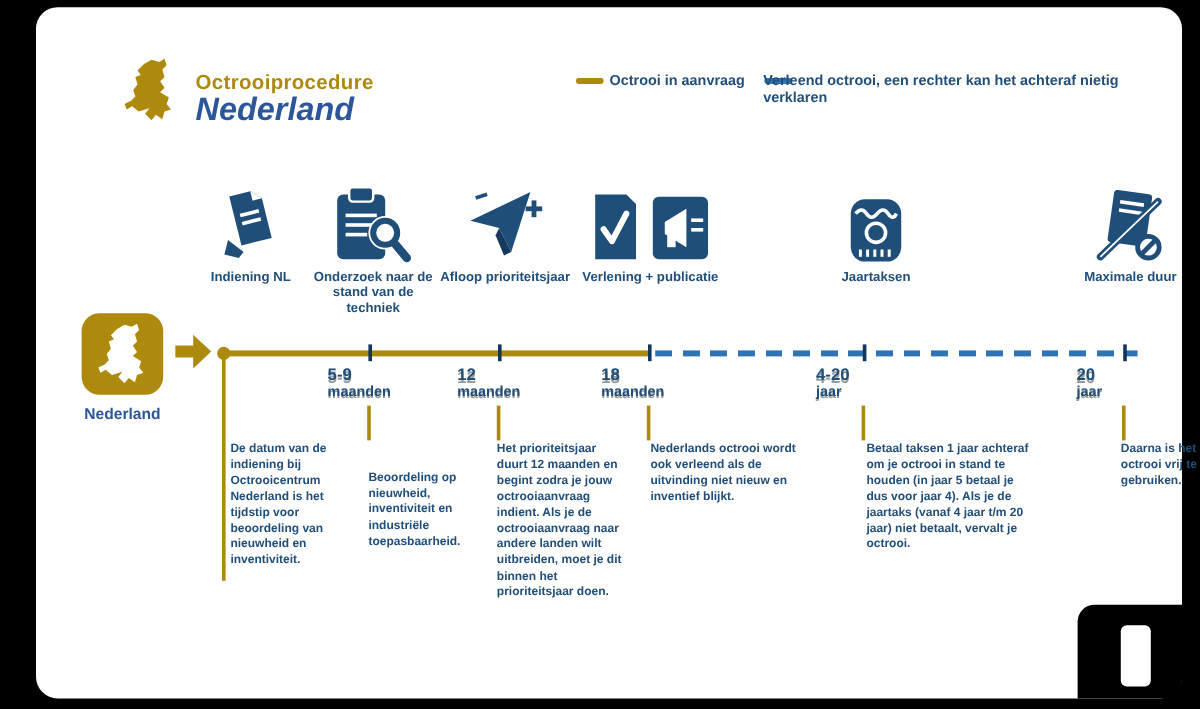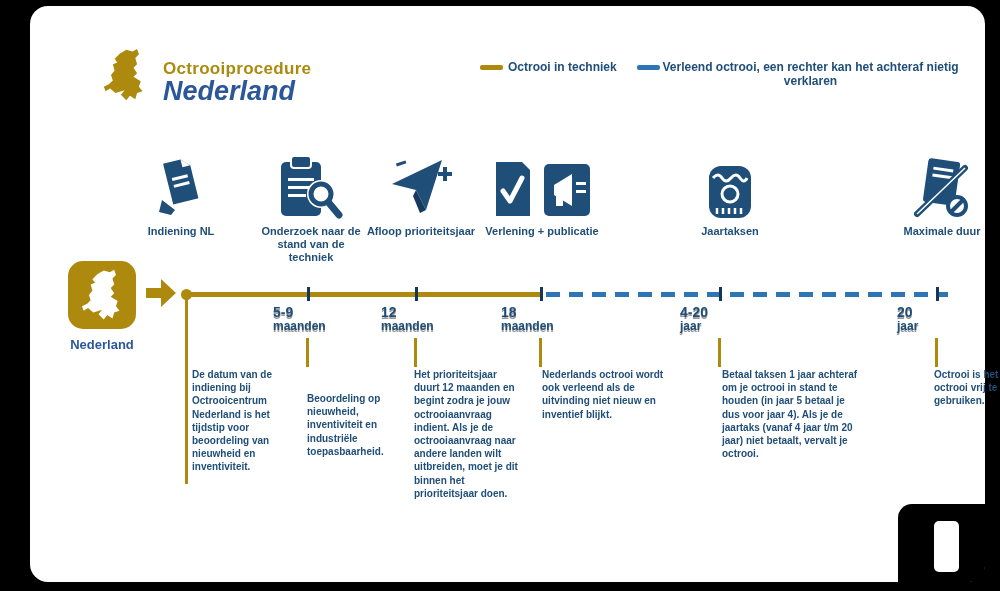--- a/index.html
+++ b/index.html
@@ -13,21 +13,21 @@
   .hdr-map{position:absolute;left:72px;top:40px;}
   .title1{position:absolute;left:133px;top:53px;font-size:17px;font-weight:bold;color:#AD8A0E;letter-spacing:.3px;}
   .title2{position:absolute;left:133px;top:70px;font-size:27px;font-weight:bold;font-style:italic;color:#2B579A;}
 
   
   .lg-dash{position:absolute;top:59px;width:23px;height:5px;border-radius:2px;}
   .lg-dash.gold{left:450px;background:#AD8A0E;}
   .lg-dash.blue{left:607px;background:#2E75B6;}
   .lg-text{position:absolute;top:54px;font-size:12px;font-weight:bold;color:#1F4E79;}
   .lg-text.t1{left:478px;}
-  .lg-text.t2{left:606px;text-align:center;}
+  .lg-text.t2{left:606px;}
 
   
   .icon-group{position:absolute;top:140px;text-align:center;}
   .icon-box{height:74px;display:flex;align-items:flex-end;justify-content:center;}
   .icon-label{margin-top:5px;font-size:11px;font-weight:bold;color:#1F4E79;line-height:1.2;}
 
   
   .nl-square{position:absolute;left:38px;top:255px;width:68px;height:68px;background:#AD8A0E;border-radius:15px;
              display:flex;align-items:center;justify-content:center;}
   .nl-label{position:absolute;left:26px;top:331px;width:92px;text-align:center;font-size:13px;font-weight:bold;color:#2B579A;}
@@ -66,25 +66,25 @@
 
     <span class="hdr-map">
       <svg width="45" height="58" viewBox="0 0 50 62">
         <path d="M14 13 L20 7 L27 3 L34 5 L39 2 L41 8 L37 12 L39 19 L35 23 L39 29 L35 33 L43 38 L41 44 L45 49 L39 51 L37 58 L31 54 L27 59 L21 53 L25 48 L15 51 L9 46 L4 49 L2 44 L8 41 L12 37 L10 31 L14 26 L12 19 L17 17 Z" fill="#AD8A0E"></path>
       </svg>
     </span>
     <div class="title1">Octrooiprocedure</div>
     <div class="title2">Nederland</div>
 
     <div class="lg-dash gold"></div>
-    <div class="lg-text t1">Octrooi in techniek</div>
+    <div class="lg-text t1">Octrooi in aanvraag</div>
     <div class="lg-dash blue"></div>
     <div class="lg-text t2">Verleend octrooi, een rechter kan het achteraf nietig verklaren</div>
 
-    <div class="icon-group" style="left:96px;width:110px;">
+    <div class="icon-group" style="left:124px;width:110px;">
       <div class="icon-box">
         <svg width="46" height="66" viewBox="0 0 46 66">
           <g transform="rotate(-14 23 28)">
             <path d="M10 6 h18 l8 8 v34 h-26 z" fill="#1F4E79"></path>
             <path d="M28 6 l8 8 h-8 z" fill="#ffffff"></path>
             <rect x="15" y="22" width="16" height="3" fill="#fff"></rect>
             <rect x="15" y="29" width="16" height="3" fill="#fff"></rect>
           </g>
           <path d="M4 46 l13 10 -4 5 -12 -3 z" fill="#1F4E79"></path>
         </svg>
@@ -218,19 +218,19 @@
     <div class="conn stub" style="left:384px;"></div>
     <div class="conn stub" style="left:509px;"></div>
     <div class="conn stub" style="left:688px;"></div>
     <div class="conn stub" style="left:905px;"></div>
 
     <div class="desc d1">De datum van de indiening bij Octrooicentrum Nederland is het tijdstip voor beoordeling van nieuwheid en inventiviteit.</div>
     <div class="desc d2">Beoordeling op nieuwheid, inventiviteit en industriële toepasbaarheid.</div>
     <div class="desc d3">Het prioriteitsjaar duurt 12 maanden en begint zodra je jouw octrooiaanvraag indient. Als je de octrooiaanvraag naar andere landen wilt uitbreiden, moet je dit binnen het prioriteitsjaar doen.</div>
     <div class="desc d4">Nederlands octrooi wordt ook verleend als de uitvinding niet nieuw en inventief blijkt.</div>
     <div class="desc d5">Betaal taksen 1 jaar achteraf om je octrooi in stand te houden (in jaar 5 betaal je dus voor jaar 4). Als je de jaartaks (vanaf 4 jaar t/m 20 jaar) niet betaalt, vervalt je octrooi.</div>
-    <div class="desc d6">Octrooi is het octrooi vrij te gebruiken.</div>
+    <div class="desc d6">Daarna is het octrooi vrij te gebruiken.</div>
   </div>
 
   <div class="corner-black">
     <div class="ribbon"></div>
   </div>
 </div>
 
 </body></html>

